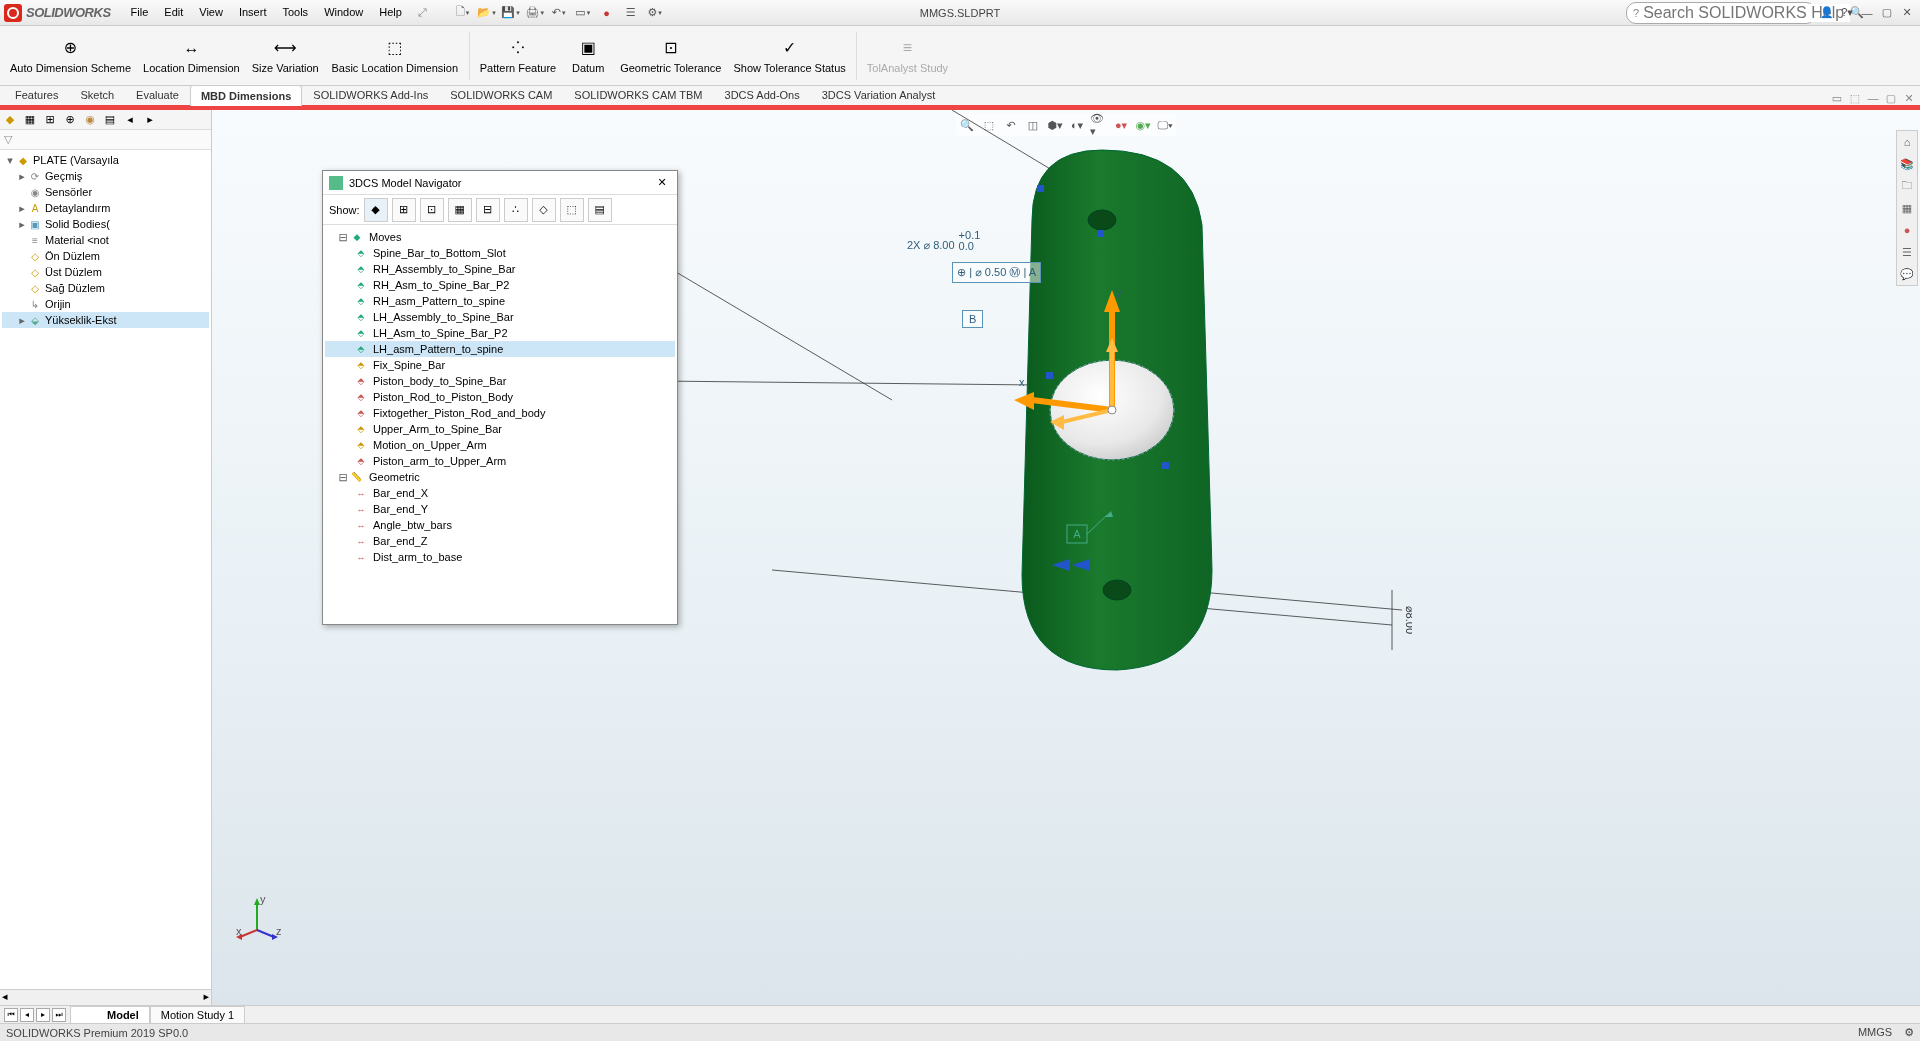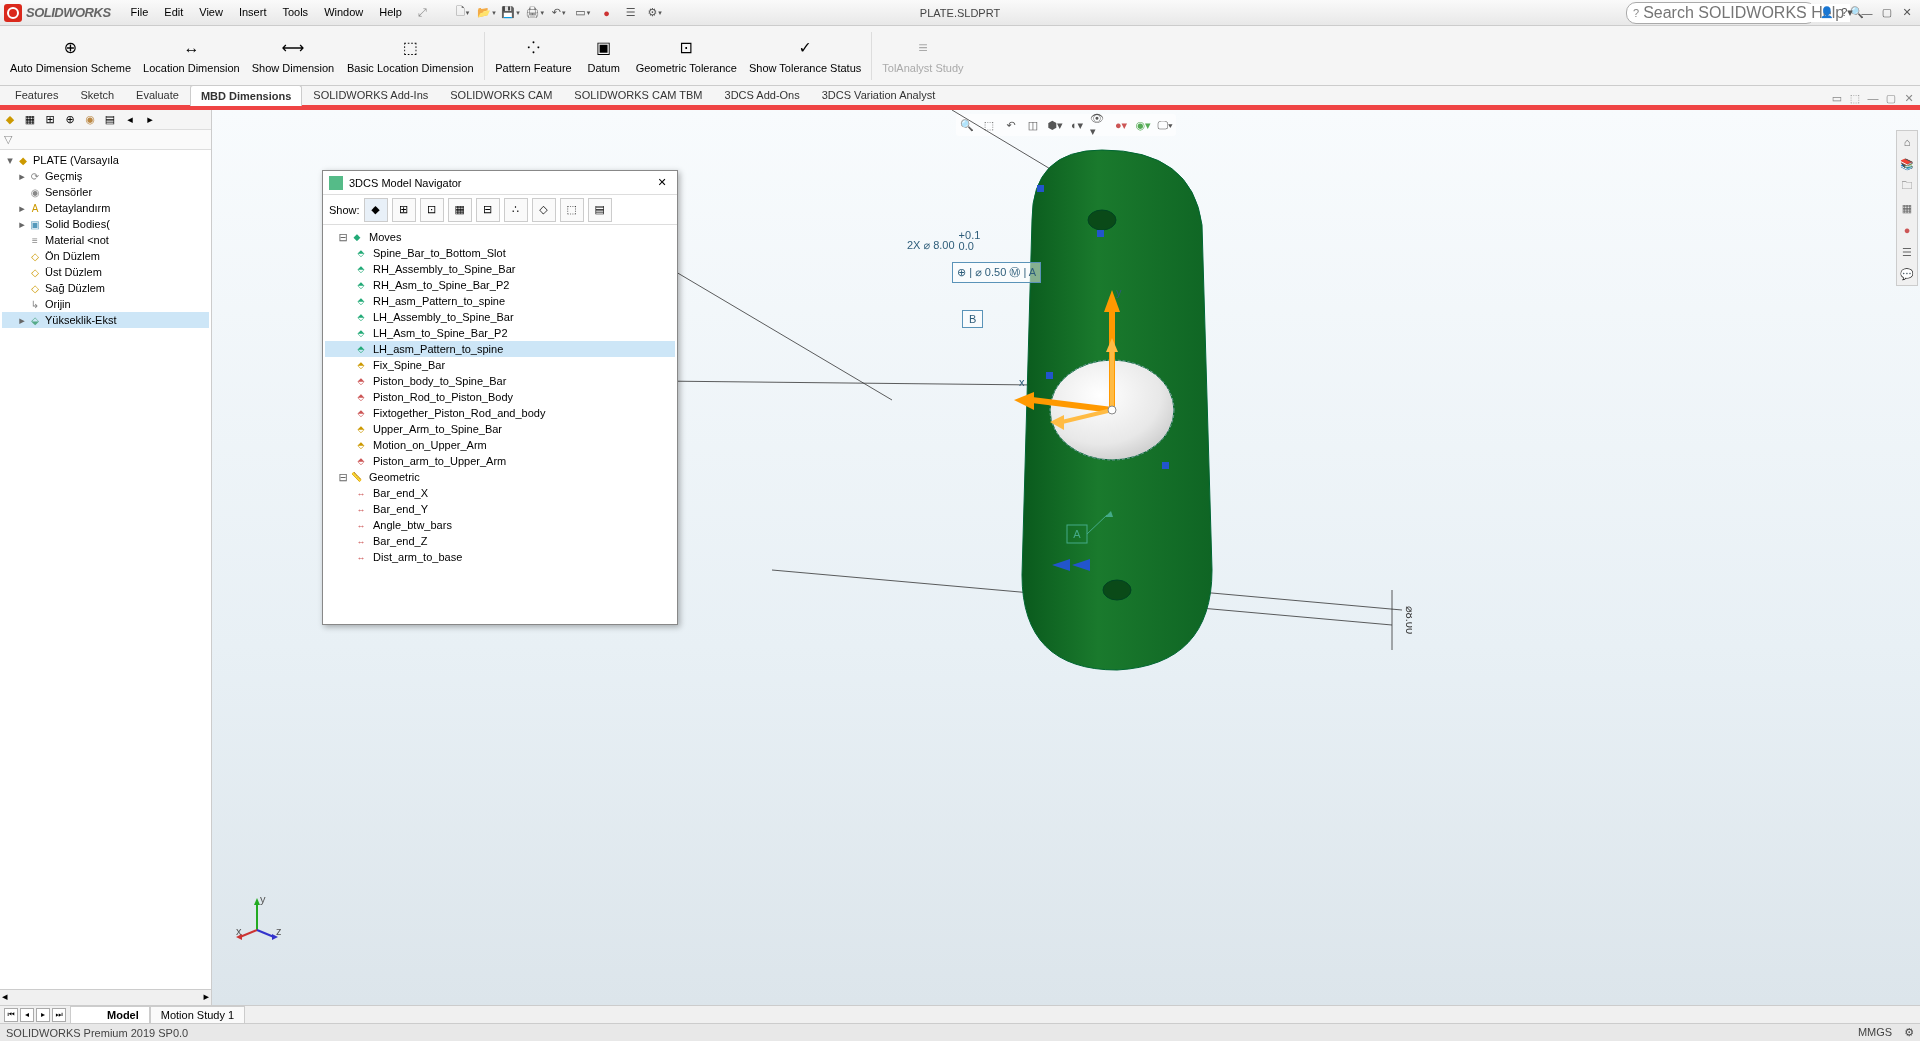--- a/index.html
+++ b/index.html
@@ -109,21 +109,21 @@
     <div class="qat-btn">🗋<span class="drop">▾</span></div>
     <div class="qat-btn">📂<span class="drop">▾</span></div>
     <div class="qat-btn">💾<span class="drop">▾</span></div>
     <div class="qat-btn">🖨<span class="drop">▾</span></div>
     <div class="qat-btn">↶<span class="drop">▾</span></div>
     <div class="qat-btn">▭<span class="drop">▾</span></div>
     <div class="qat-btn" style="color:#c33;">●</div>
     <div class="qat-btn">☰</div>
     <div class="qat-btn">⚙<span class="drop">▾</span></div>
   </div>
-  <div class="doctitle">PLATE.SLDPRT</div>
+  <div class="doctitle">MMGS.SLDPRT</div>
   <div class="title-right">
     <div class="search-box">
       <span style="color:#888;margin-right:4px;">?</span>
       <input placeholder="Search SOLIDWORKS Help" style="">
       <span style="color:#888;">🔍</span>
     </div>
     <div class="win-btn">👤</div>
     <div class="win-btn">?▾</div>
     <div class="win-btn">—</div>
     <div class="win-btn">▢</div>
@@ -135,21 +135,21 @@
   <div class="ribbon-btn">
     <div class="ribbon-icon">⊕</div>
     <span>Auto Dimension Scheme</span>
   </div>
   <div class="ribbon-btn">
     <div class="ribbon-icon">↔</div>
     <span>Location Dimension</span>
   </div>
   <div class="ribbon-btn">
     <div class="ribbon-icon">⟷</div>
-    <span>Show Dimension</span>
+    <span>Size Variation</span>
   </div>
   <div class="ribbon-btn" style="min-width:140px;">
     <div class="ribbon-icon">⬚</div>
     <span>Basic Location Dimension</span>
   </div>
   <div class="ribbon-sep"></div>
   <div class="ribbon-btn">
     <div class="ribbon-icon">⁘</div>
     <span>Pattern Feature</span>
   </div>

